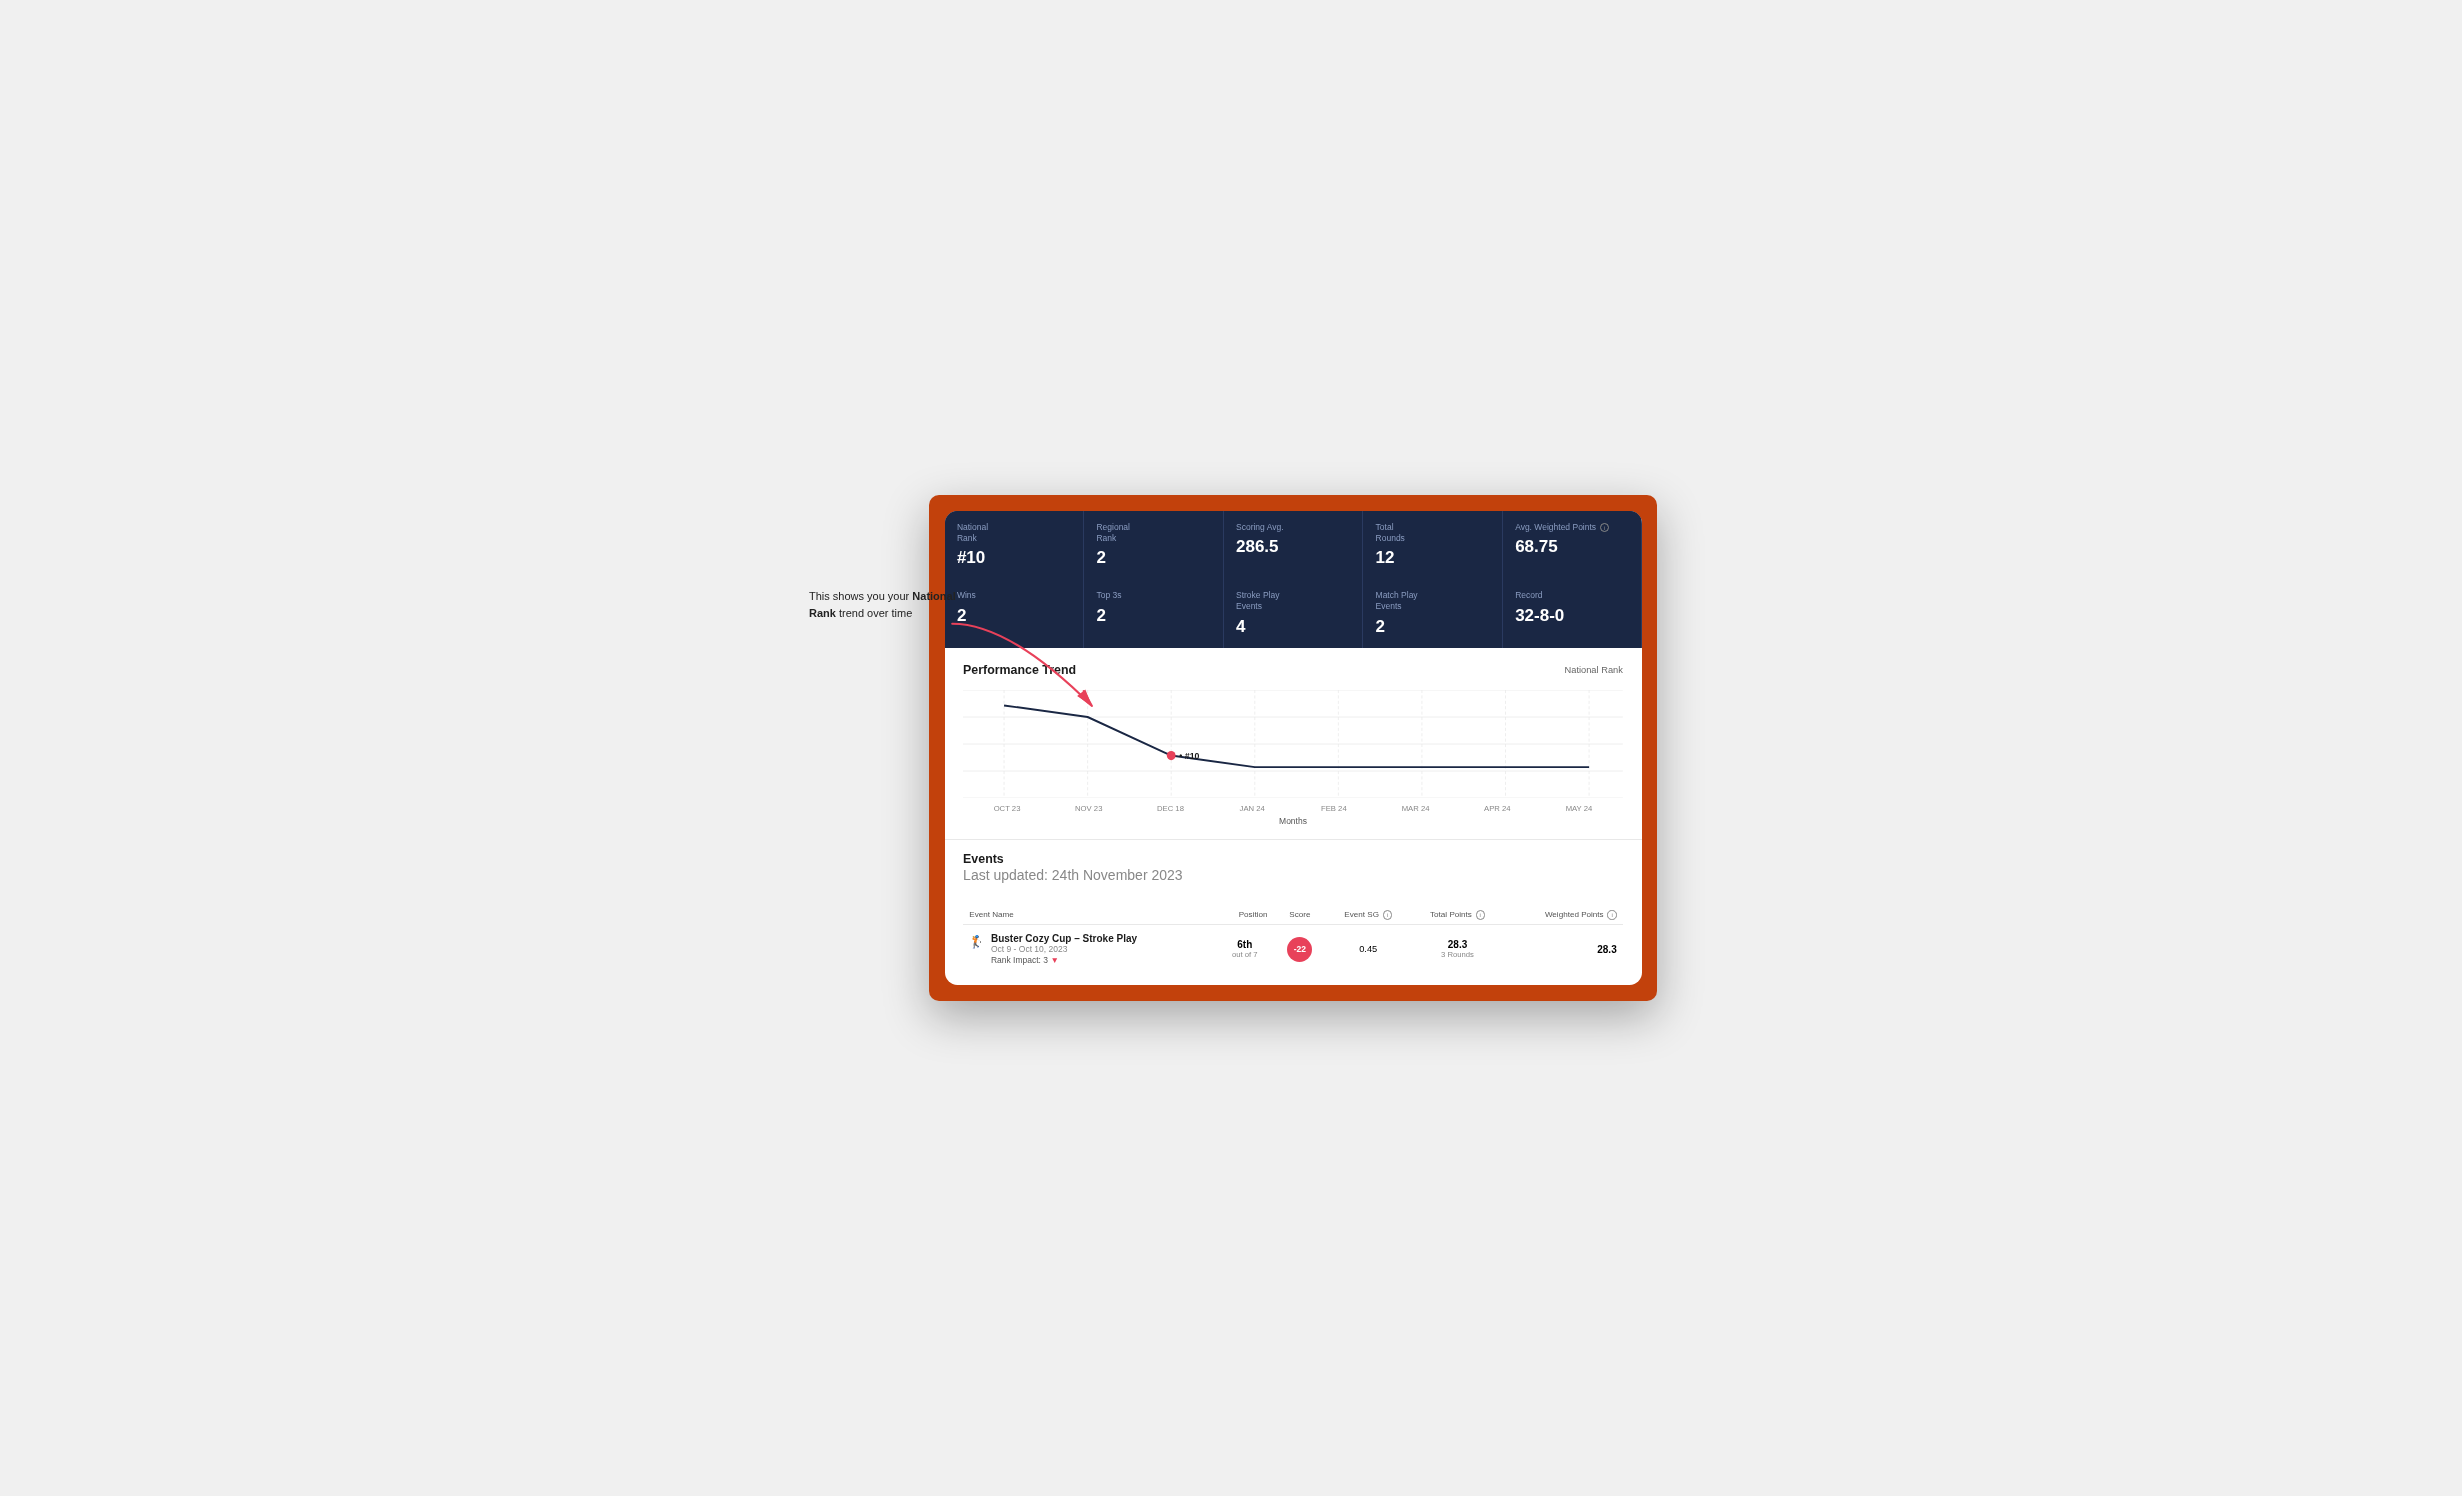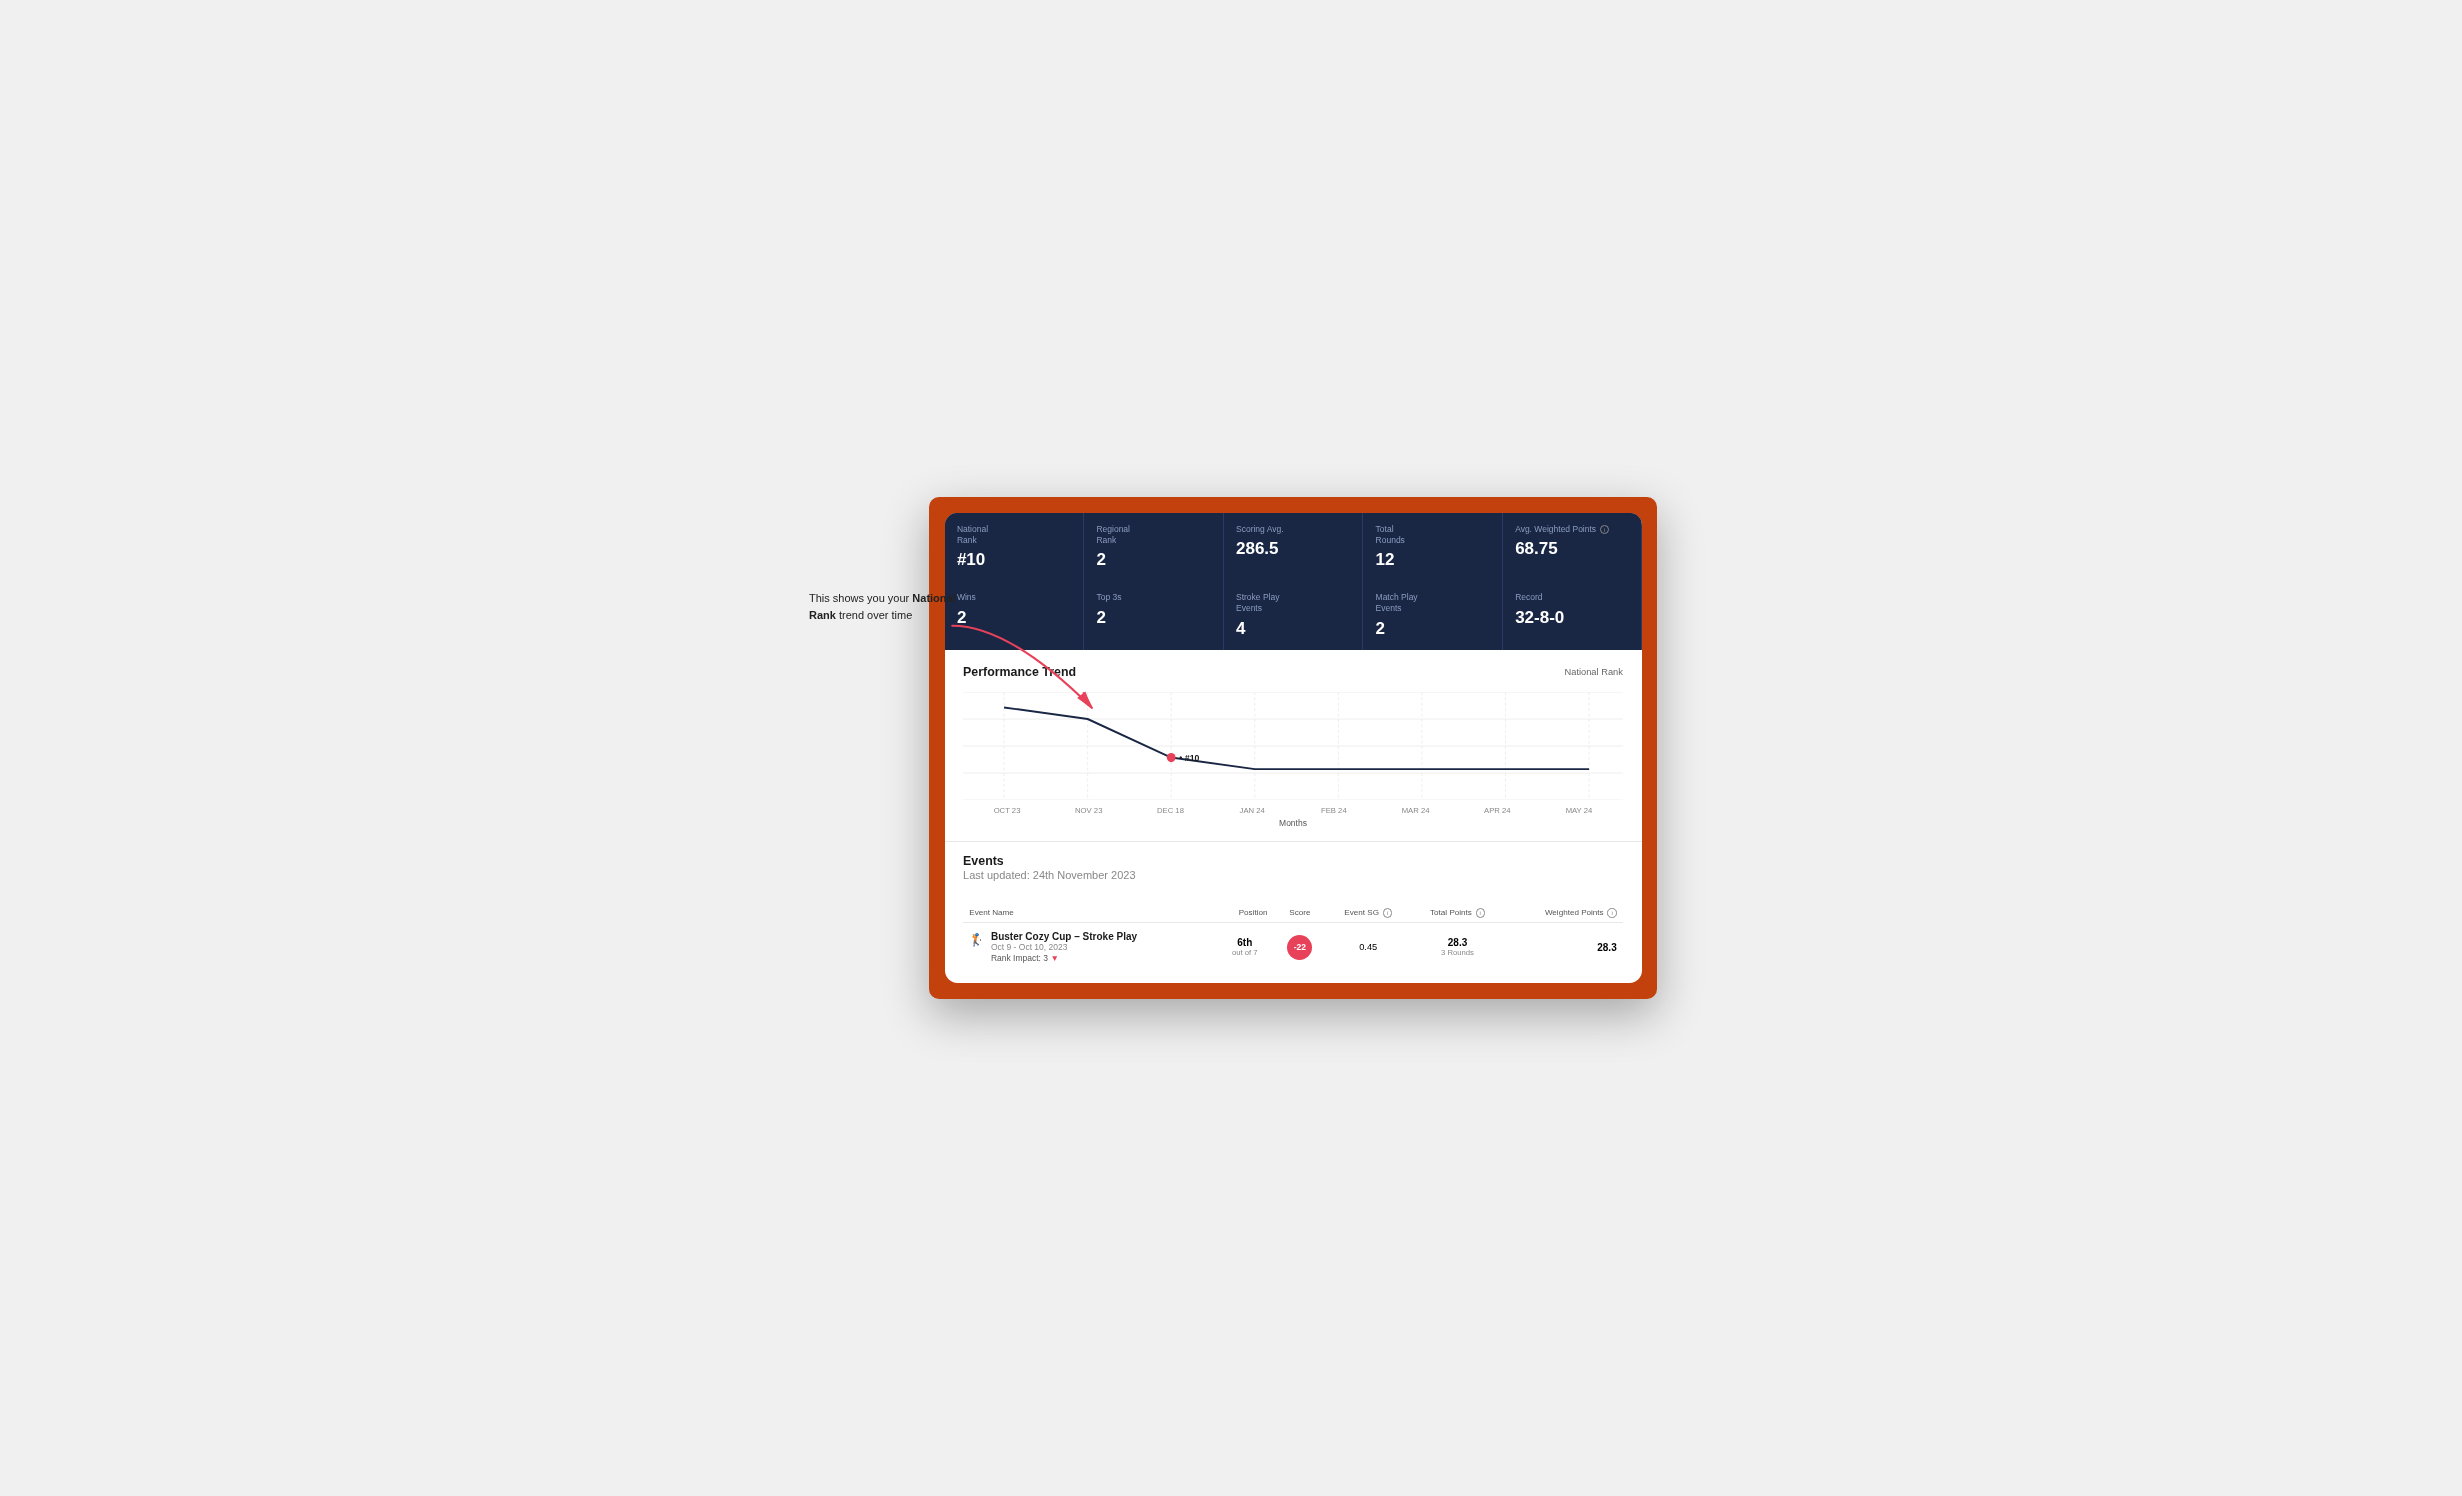--- a/index.html
+++ b/index.html
@@ -133,21 +133,21 @@
       padding: 12.4px 18.6px;
       border-top: 0.8px solid #e8e8e8;
     }
     .events-title {
       font-size: 12.4px;
       font-weight: 600;
       color: #1a1a1a;
       margin-bottom: 1.5px;
     }
     .events-updated {
-      font-size: 11px;
+      font-size: 14px;
       color: #888;
       margin-bottom: 22px;
     }
     .events-table {
       width: 100%;
       border-collapse: collapse;
     }
     .events-table th {
       font-size: 8.1px;
       color: #555;

